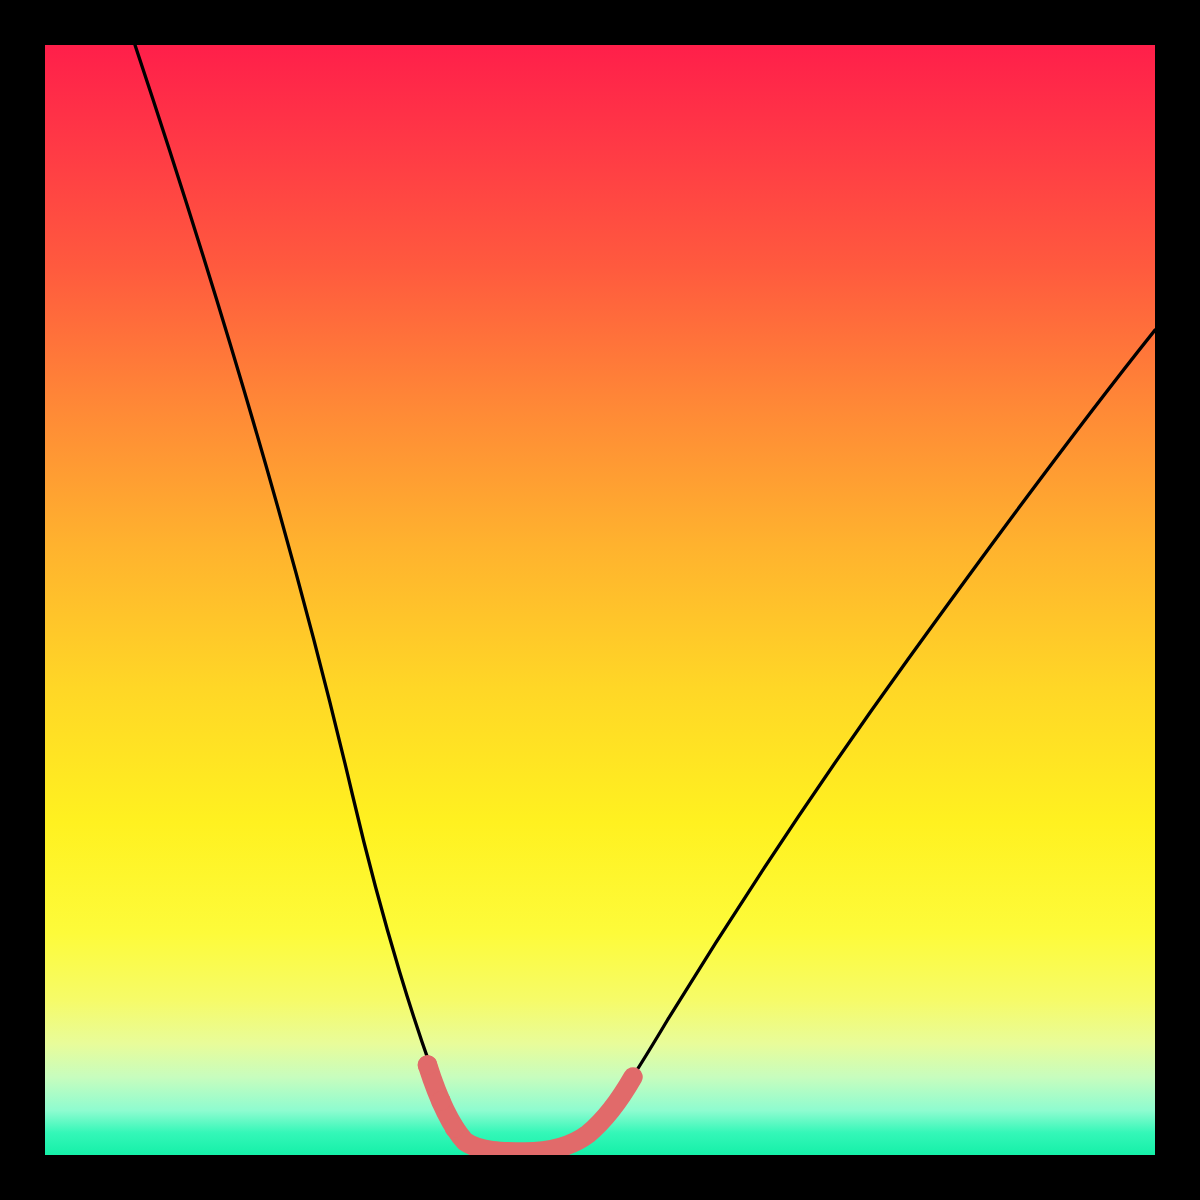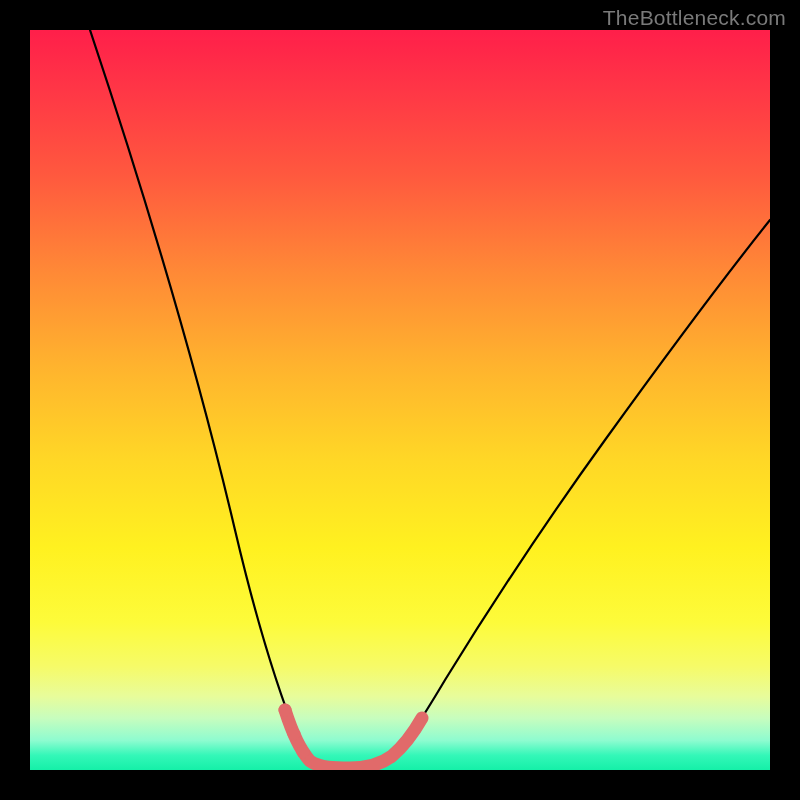--- a/index.html
+++ b/index.html
@@ -94,14 +94,13 @@
                C 374 716, 384 702, 392 688" fill="none" stroke="#e16a6a" stroke-width="13" stroke-linecap="round"></path>
 
       <g fill="#e16a6a">
         <circle cx="255" cy="680" r="6.5"></circle>
         <circle cx="264" cy="704" r="6.5"></circle>
         <circle cx="273" cy="722" r="6.5"></circle>
       </g>
     </svg>
   </div>
 
-  <div class="watermark">TheBottleneck.com</div>
 </div>
 
 </body></html>

